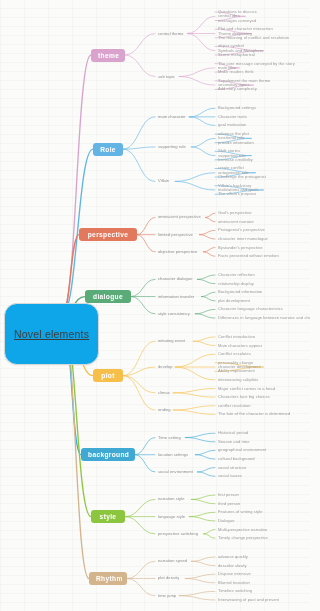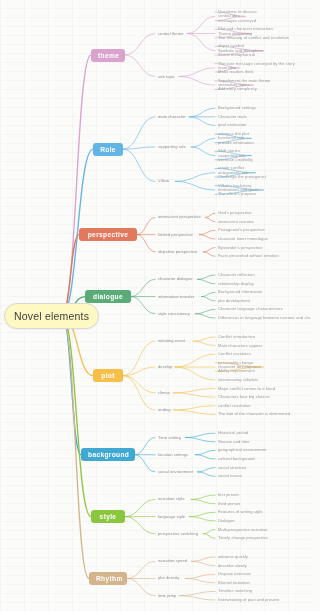--- a/index.html
+++ b/index.html
@@ -19,24 +19,25 @@
     pointer-events:none;
   }
   #canvas{position:absolute;inset:0;}
   svg#wires{position:absolute;inset:0;width:310px;height:611px;pointer-events:none;}
 
   .node{position:absolute;box-sizing:border-box;white-space:nowrap;}
 
   
   .root{
     left:4px;top:303px;
-    padding:6px 9px;
-    background:#fef9c3;border:1px solid #d8d8d6;border-radius:13px;
+    padding:24px 9px;
+    background:#0ea5e9;border:1px solid #d8d8d6;border-radius:13px;
     font-size:10.5px;color:#3d3d3d;letter-spacing:.2px;
     box-shadow:0 1px 2px rgba(0,0,0,.05);
+    text-decoration:underline;
   }
   
   .branch{
     padding:3px 7px;border-radius:3px;
     font-size:6.6px;font-weight:bold;color:#ffffff;
     letter-spacing:.35px;text-align:center;
   }
   
   .lbl{font-size:4.1px;color:#8d8d8d;letter-spacing:.05px;}
   .lbl.l3{color:#9a9a9a;}

